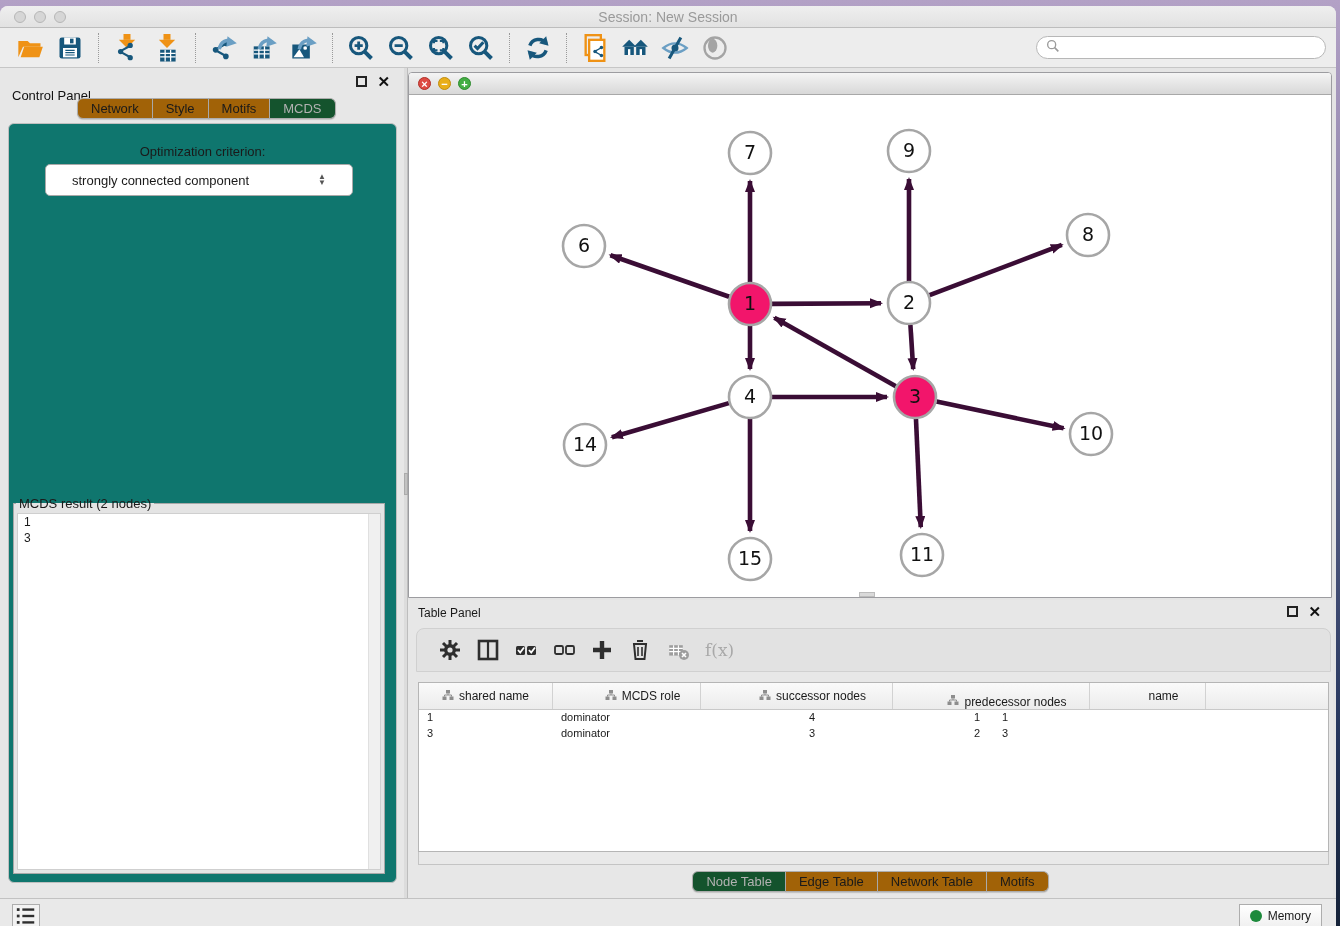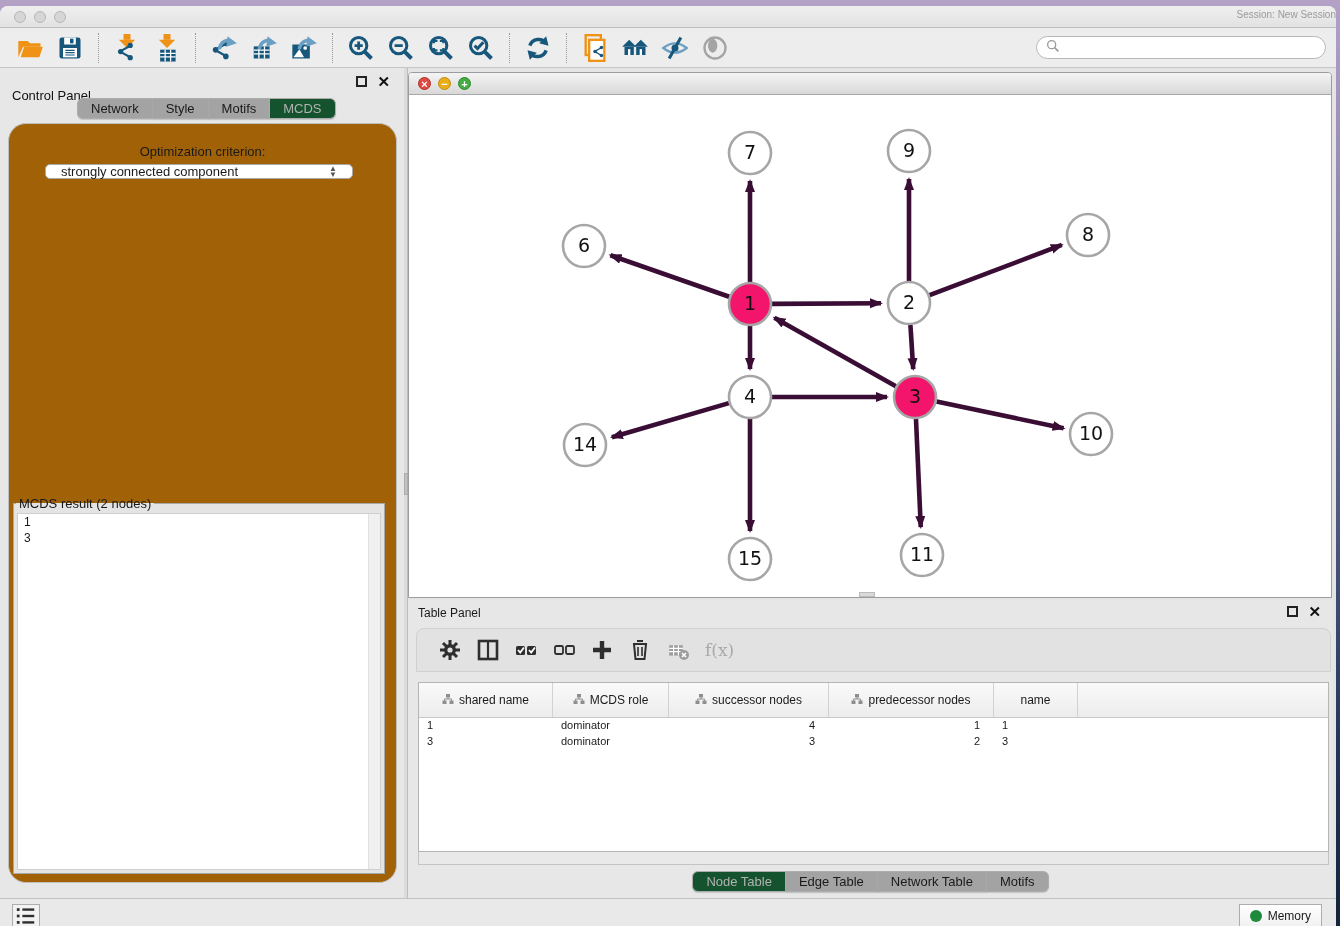--- a/index.html
+++ b/index.html
@@ -10,50 +10,50 @@
     background:linear-gradient(180deg,#b3a1c6 0%,#8d85ab 25%,#51597f 55%,#24355c 80%,#152238 100%); }
 
   .window { position:absolute; left:0; top:6px; width:1336px; height:920px;
     background:#e4e4e4; border-radius:8px 8px 0 0; overflow:hidden; }
 
   
   .titlebar { position:absolute; left:0; top:0; width:100%; height:22px;
     background:linear-gradient(#efefef,#e2e2e2); border-bottom:1px solid #bdbdbd; }
   .traffic { position:absolute; top:5px; width:12px; height:12px; border-radius:50%;
     background:#d6d6d6; border:1px solid #b6b6b6; }
-  .win-title { position:absolute; left:0; right:0; top:3px; text-align:right; color:#9a9a9a; font-size:10px; }
+  .win-title { position:absolute; left:0; right:0; top:3px; text-align:center; color:#9a9a9a; font-size:14px; }
 
   
   .toolbar { position:absolute; left:0; top:22px; width:100%; height:40px;
     background:#ededed; border-bottom:1px solid #c6c6c6; display:flex; align-items:center; padding:0 10px; }
   .tbtn { width:34px; height:32px; display:flex; align-items:center; justify-content:center; margin:0 3px; }
   .tsep { width:1px; height:30px; border-left:1px dotted #9a9a9a; margin:0 8px; }
   .searchbox { margin-left:auto; width:290px; height:23px; background:#fff; border:1px solid #b7b7b7;
     border-radius:12px; display:flex; align-items:center; padding:0 8px; }
   .searchbox input { border:none; outline:none; flex:1; font-size:12px; background:transparent; margin-left:5px;}
 
   
   .control-panel { position:absolute; left:0; top:62px; width:404px; height:830px; background:#e7e7e7; }
   .cp-header { position:absolute; left:12px; top:20px; font-size:13px; color:#111; }
   .panel-btns { position:absolute; top:8px; display:flex; gap:10px; align-items:center; }
   .float-glyph { width:11px; height:11px; border:2px solid #222; display:inline-block; }
   .close-glyph { font-size:15px; font-weight:bold; color:#111; line-height:11px; }
 
   .tabstrip { position:absolute; display:flex; }
-  .tab { height:21px; padding:2px 13px; background:#a3a3a3; border:1px solid #adadad; border-left:none;
+  .tab { height:21px; padding:2px 13px; background:#a16207; border:1px solid #adadad; border-left:none;
     font-size:13px; text-align:center; box-shadow:0 1px 1px rgba(0,0,0,.15); }
   .tab:first-child { border-left:1px solid #adadad; border-radius:6px 0 0 6px; }
   .tab:last-child { border-radius:0 6px 6px 0; }
   .tab.selected { background:#14532d; color:#b2b2b2; }
 
   .cp-body { position:absolute; left:8px; top:55px; width:389px; height:760px;
-    border:1px solid #bfbfbf; border-radius:18px; background:#a16207; }
+    border:1px solid #bfbfbf; border-radius:6px; background:#0f766e; }
   .opt-label { position:absolute; left:0; width:100%; top:20px; text-align:center; font-size:13px; }
-  .opt-select { position:absolute; left:36px; top:40px; width:308px; height:15px; background:#fff;
-    border:1px solid #a9a9a9; border-radius:5px; display:flex; align-items:center; padding:0 15px; font-size:13px; }
+  .opt-select { position:absolute; left:36px; top:40px; width:308px; height:32px; background:#fff;
+    border:1px solid #a9a9a9; border-radius:5px; display:flex; align-items:center; padding:0 26px; font-size:13px; }
   .stepper { margin-left:auto; display:flex; flex-direction:column; line-height:6px; font-size:8px; color:#555; }
   .btnrow { position:absolute; left:0; top:72px; width:100%; display:flex; justify-content:center; gap:14px; }
   .mac-btn { height:22px; padding:2px 14px; background:linear-gradient(#ffffff,#ededed); border:1px solid #a9a9a9;
     border-radius:5px; font-size:13px; }
 
   .result-fieldset { position:absolute; left:4px; top:372px; width:372px; height:378px;
     border:1px solid #a8a8a8; background:#e4e4e4; }
   .result-fieldset legend { font-size:13px; padding:0 3px; margin-left:2px; }
   .result-area { position:absolute; inset:2px 3px 3px 3px; background:#fff; border:1px solid #cfcfcf; overflow:hidden; }
   .result-line { font-size:12px; padding:1px 0 1px 6px; }
@@ -76,21 +76,21 @@
   
   .table-panel { position:absolute; left:408px; top:594px; width:925px; height:298px; background:#e7e7e7; }
   .tp-header { position:absolute; left:10px; top:6px; font-size:12px; }
   .tp-toolbar { position:absolute; left:8px; top:28px; width:915px; height:44px; background:#e2e2e2;
     border:1px solid #d0d0d0; border-radius:8px 8px 0 0; display:flex; align-items:center; padding:0 14px; }
   .tp-btn { width:30px; height:30px; display:flex; align-items:center; justify-content:center; margin:0 4px; }
   .fx-label { font-family:"DejaVu Serif", serif; font-size:17px; color:#a9a9a9; margin-left:8px; }
 
   .data-table { position:absolute; left:10px; top:82px; width:911px; height:170px; background:#fff;
     border:1px solid #b5b5b5; overflow:hidden; }
-  .thead { display:flex; height:35px; background:linear-gradient(#fafafa,#ececec); border-bottom:1px solid #c9c9c9; }
+  .thead { display:flex; height:27px; background:linear-gradient(#fafafa,#ececec); border-bottom:1px solid #c9c9c9;gap:32px; }
   .th { display:flex; align-items:center; justify-content:center; gap:5px; font-size:12px;
     border-right:1px solid #d2d2d2; height:100%; }
   .trow { display:flex; height:16px; }
   .td { font-size:11px; padding:1px 8px; overflow:hidden; white-space:nowrap; }
   .td.right { text-align:right; padding-right:14px; }
   .table-hscroll { position:absolute; left:10px; top:252px; width:911px; height:13px; background:#e9e9e9; border:1px solid #c4c4c4; border-top:none; }
 
   .tp-tabs { position:absolute; left:0; width:100%; top:271px; display:flex; justify-content:center; }
 
   
@@ -486,21 +486,21 @@
               <span><svg width="12" height="12" viewBox="0 0 24 24">
                   <g fill="#8d8d8d">
                     <rect x="8" y="2" width="8" height="7"></rect>
                     <rect x="1" y="15" width="8" height="7"></rect>
                     <rect x="15" y="15" width="8" height="7"></rect>
                   </g>
                   <path d="M12 9 V12 M5 15 V12 H19 V15" stroke="#8d8d8d" stroke-width="2" fill="none"></path>
                 </svg></span>
               <span>successor nodes</span>
             </div>
-            <div class="th" style="width: 165px;">
+            <div class="th" style="width: 165px; align-items: flex-end;">
               <span><svg width="12" height="12" viewBox="0 0 24 24">
                   <g fill="#8d8d8d">
                     <rect x="8" y="2" width="8" height="7"></rect>
                     <rect x="1" y="15" width="8" height="7"></rect>
                     <rect x="15" y="15" width="8" height="7"></rect>
                   </g>
                   <path d="M12 9 V12 M5 15 V12 H19 V15" stroke="#8d8d8d" stroke-width="2" fill="none"></path>
                 </svg></span>
               <span>predecessor nodes</span>
             </div>

